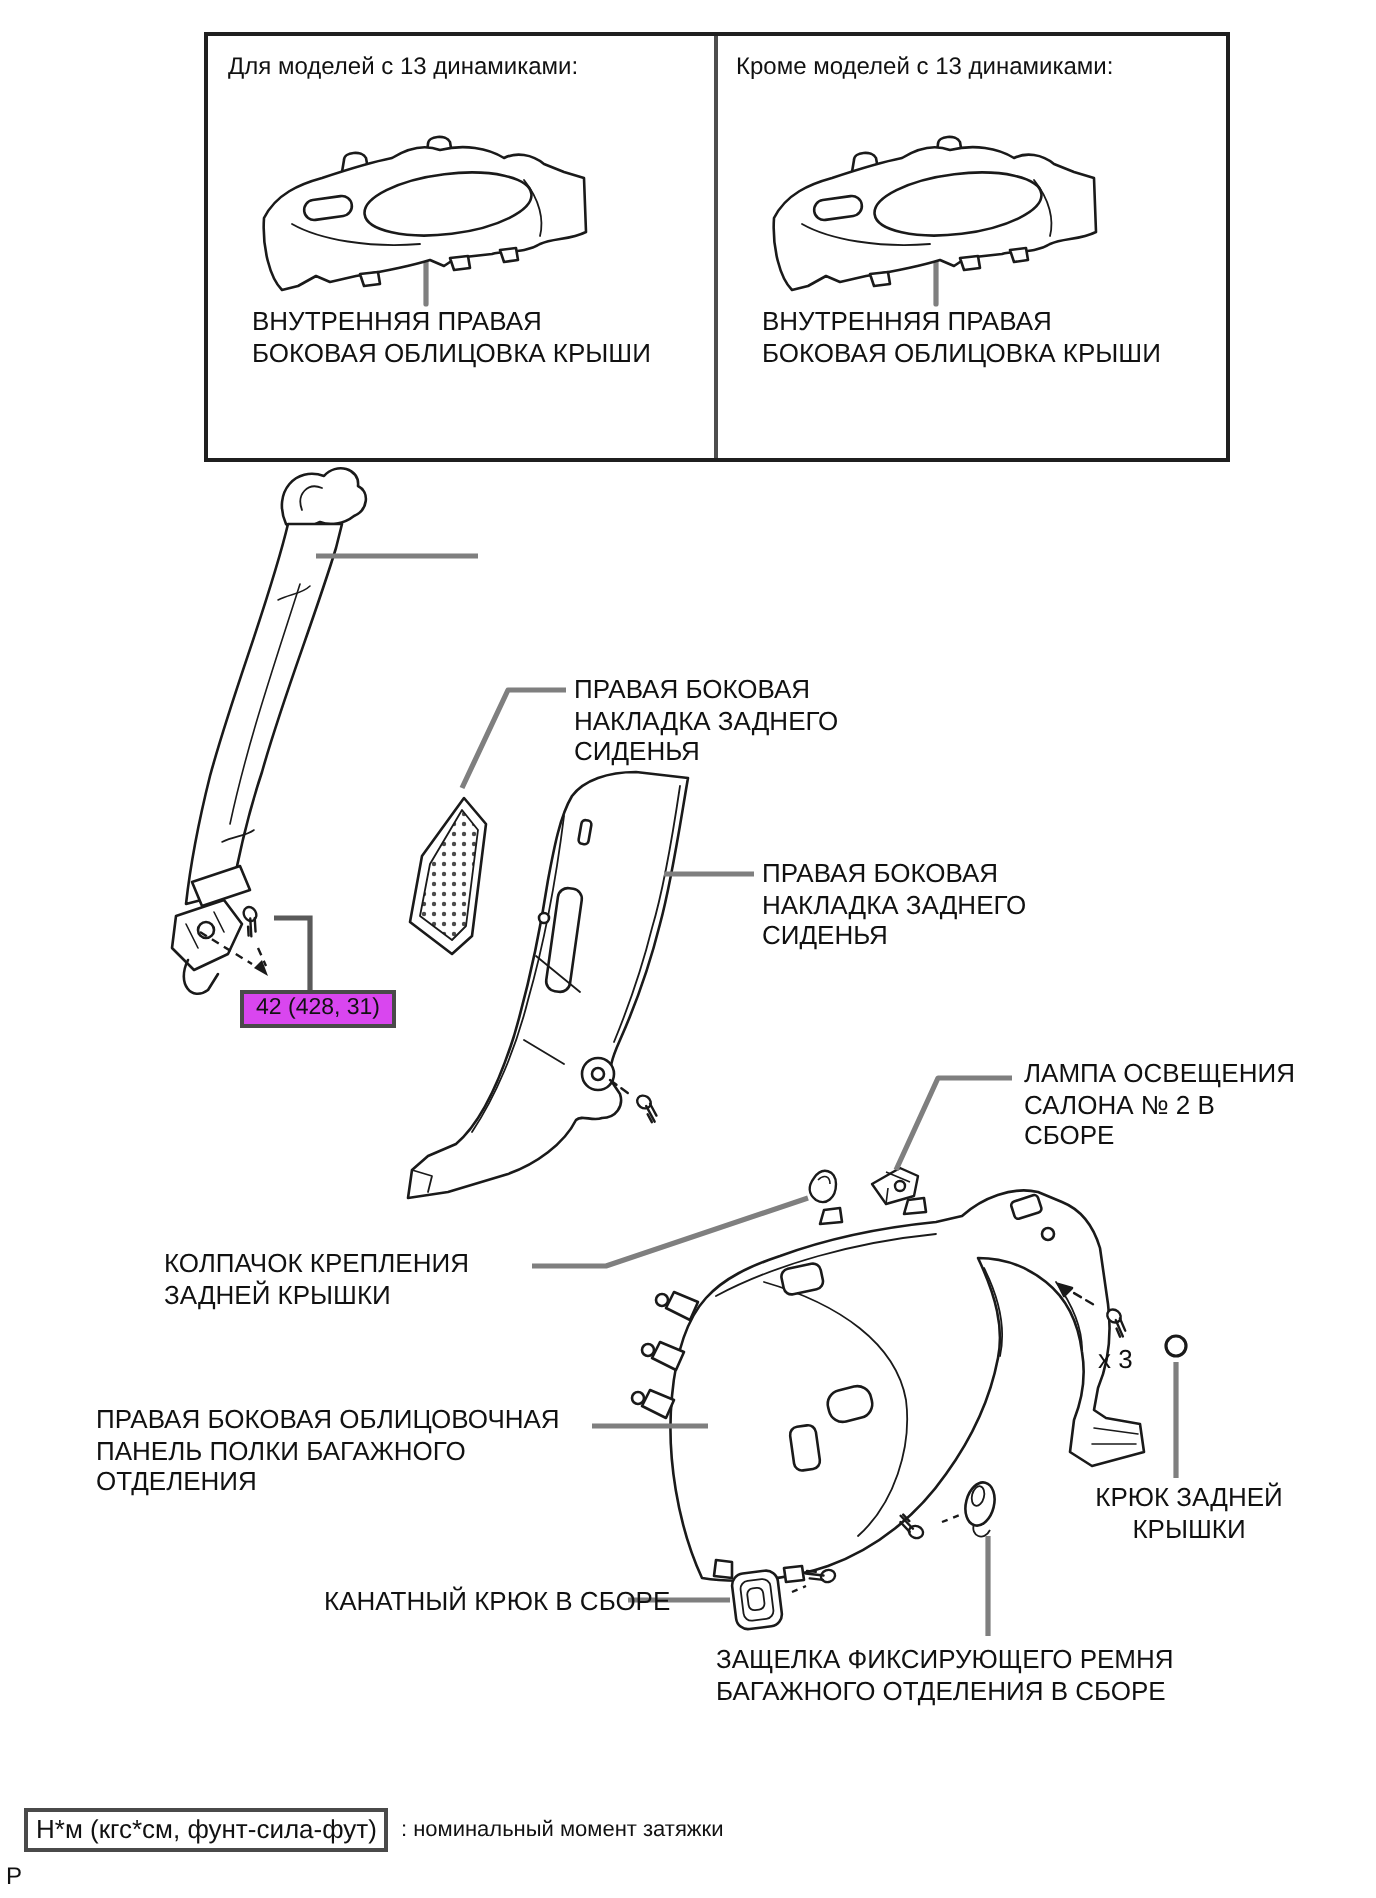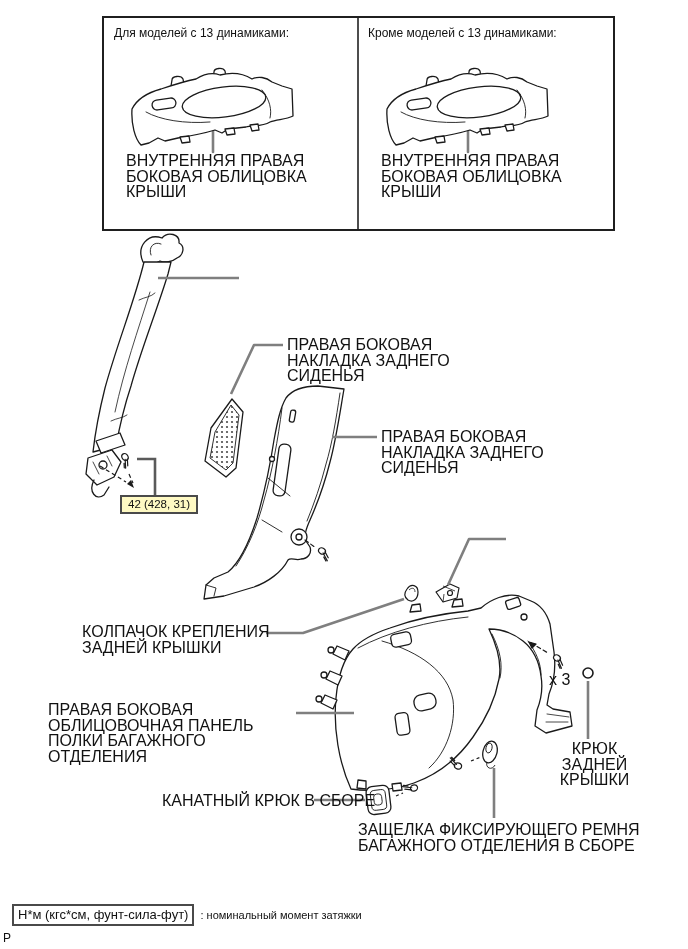--- a/index.html
+++ b/index.html
@@ -1,27 +1,27 @@
 <!DOCTYPE html>
 <html><head>
 <meta charset="utf-8">
 <style>
   html,body{margin:0;padding:0;background:#fff;}
   body{width:688px;height:949px;position:relative;overflow:hidden;
        font-family:"Liberation Sans",sans-serif;color:#111;}
   .stage{position:absolute;left:0;top:0;width:588px;height:949px;}
   svg.art{position:absolute;left:0;top:0;}
-  .lbl{position:absolute;font-size:16px;line-height:15.5px;color:#111;}
+  .lbl{position:absolute;font-size:13px;line-height:15.5px;color:#111;}
   .hdr{position:absolute;font-size:12px;color:#111;white-space:nowrap;}
   .nowrap{white-space:nowrap;}
   .panel-box{position:absolute;left:102px;top:16px;width:509px;height:211px;
              border:2px solid #1f1f1f;background:transparent;}
   .panel-divider{position:absolute;left:253px;top:0;height:100%;width:0;
              border-left:2px solid #4d4d4d;}
-  .spec-box{position:absolute;border:2px solid #4a4a4a;background:#fef9c3;
+  .spec-box{position:absolute;border:2px solid #4a4a4a;background:#d946ef;
             font-size:11.5px;padding:1px 6px 2px 6px;white-space:nowrap;}
   .legend-row{position:absolute;left:12px;top:904px;display:flex;align-items:center;}
   .legend-box{border:2px solid #4a4a4a;background:#fff;font-size:13px;
               padding:1px 4px 2px 4px;white-space:nowrap;}
   .legend-desc{font-size:11px;margin-left:6px;white-space:nowrap;}
   .page-marker{position:absolute;left:3px;top:931px;font-size:12px;}
 </style>
 </head>
 <body>
 
@@ -202,20 +202,21 @@
   <div class="panel-box">
     <div class="panel-divider"></div>
   </div>
   <div class="hdr" style="left:114px;top:26px;">Для моделей с 13 динамиками:</div>
   <div class="hdr" style="left:368px;top:26px;">Кроме моделей с 13 динамиками:</div>
   <div class="lbl" style="left:126px;top:153px;width:205px;">ВНУТРЕННЯЯ ПРАВАЯ БОКОВАЯ ОБЛИЦОВКА КРЫШИ</div>
   <div class="lbl" style="left:381px;top:153px;width:205px;">ВНУТРЕННЯЯ ПРАВАЯ БОКОВАЯ ОБЛИЦОВКА КРЫШИ</div>
 
   <div class="lbl" style="left:287px;top:337px;width:172px;">ПРАВАЯ БОКОВАЯ НАКЛАДКА ЗАДНЕГО СИДЕНЬЯ</div>
   <div class="lbl" style="left:381px;top:429px;width:172px;">ПРАВАЯ БОКОВАЯ НАКЛАДКА ЗАДНЕГО СИДЕНЬЯ</div>
+  <div class="lbl" style="left:512px;top:529px;width:140px;">ЛАМПА ОСВЕЩЕНИЯ САЛОНА № 2 В СБОРЕ</div>
   <div class="lbl" style="left:48px;top:702px;width:252px;">ПРАВАЯ БОКОВАЯ ОБЛИЦОВОЧНАЯ ПАНЕЛЬ ПОЛКИ БАГАЖНОГО ОТДЕЛЕНИЯ</div>
   <div class="lbl" style="left:82px;top:624px;width:190px;">КОЛПАЧОК КРЕПЛЕНИЯ ЗАДНЕЙ КРЫШКИ</div>
   <div class="lbl" style="left:549px;top:672px;">x 3</div>
   <div class="lbl" style="left:547px;top:741px;width:95px;text-align:center;">КРЮК ЗАДНЕЙ КРЫШКИ</div>
   <div class="lbl nowrap" style="left:162px;top:793px;">КАНАТНЫЙ КРЮК В СБОРЕ</div>
   <div class="lbl" style="left:358px;top:822px;width:310px;">ЗАЩЕЛКА ФИКСИРУЮЩЕГО РЕМНЯ БАГАЖНОГО ОТДЕЛЕНИЯ В СБОРЕ</div>
 
   <div class="spec-box" style="left:120px;top:495px;">42 (428, 31)</div>
 
   <div class="legend-row">

